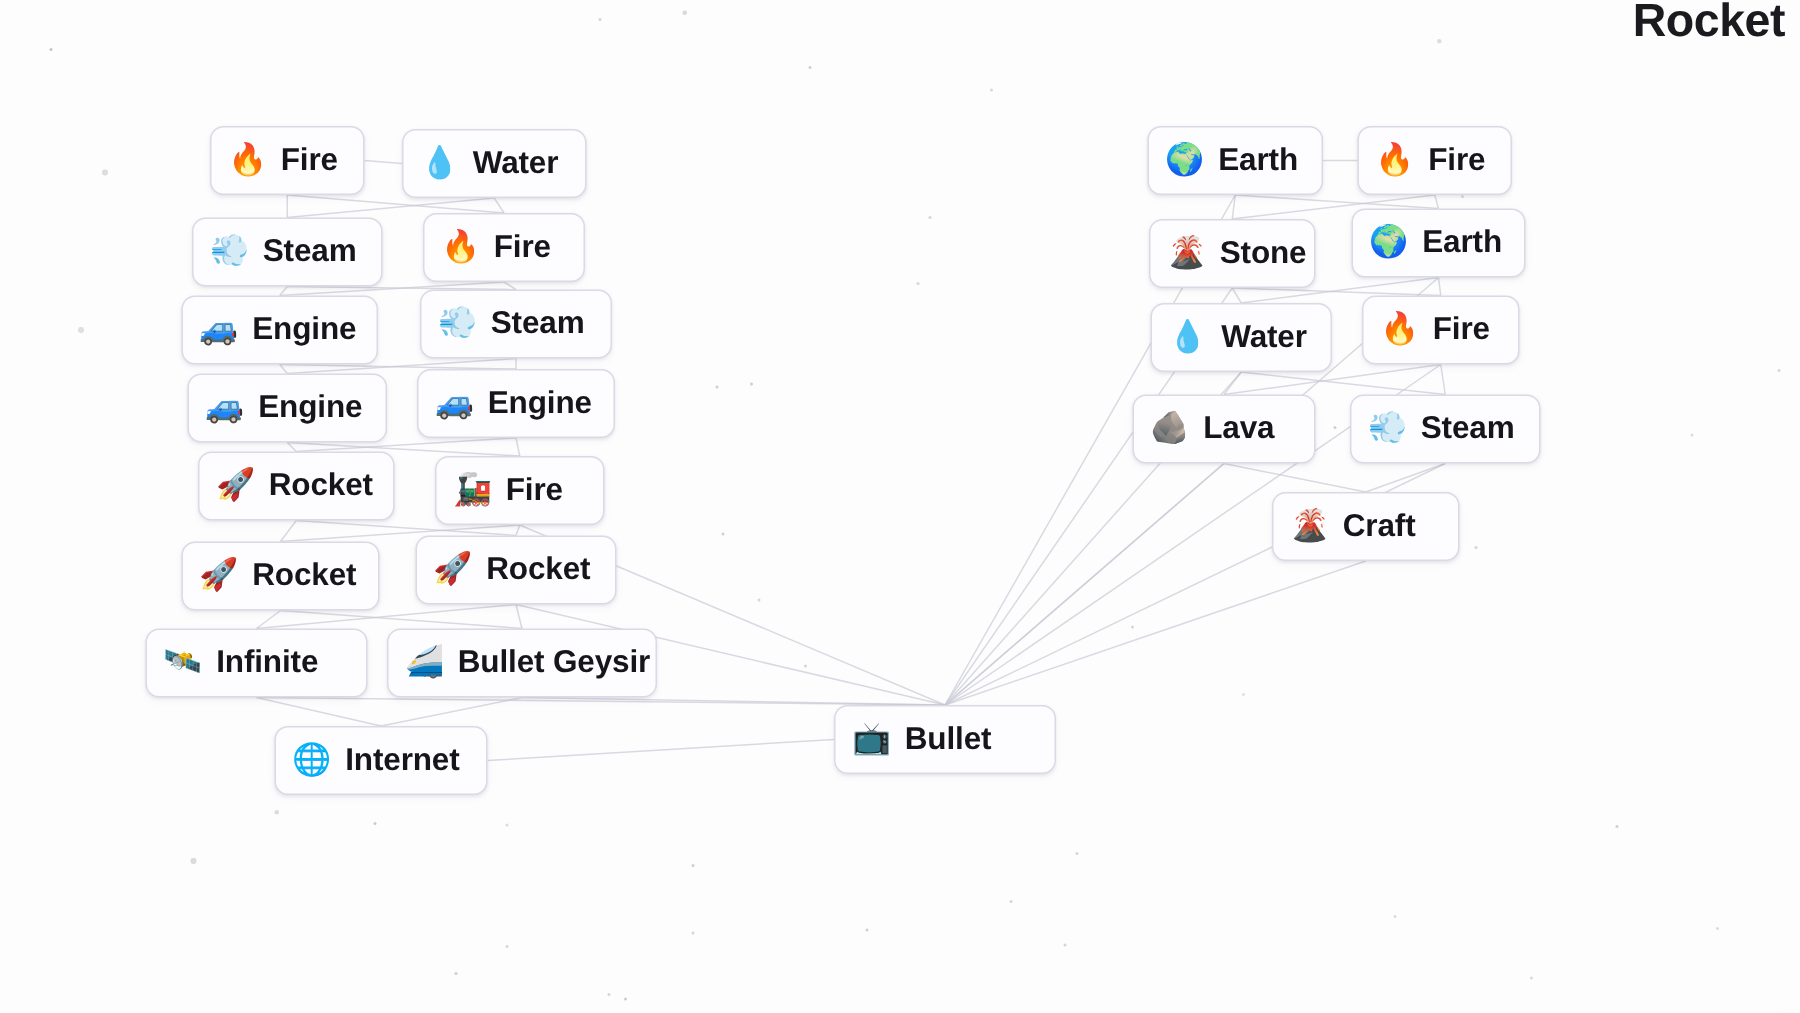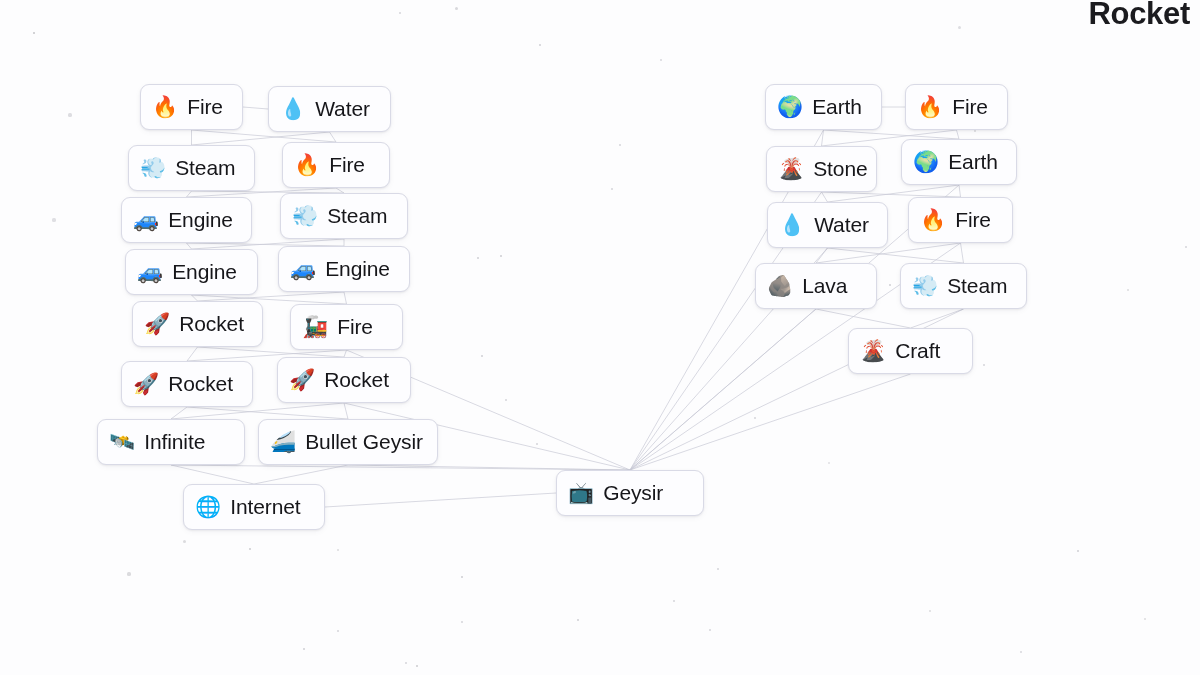--- a/index.html
+++ b/index.html
@@ -52,21 +52,21 @@
   }
   .node .emoji {
     font-size: 21px;
     line-height: 1;
     margin-right: 9px;
     display: inline-block;
     transform: translateY(-1px);
   }
   .node .label {
     font-size: 21px;
-    font-weight: 400;
+    font-weight: 700;
     color: #16161a;
     letter-spacing: -0.1px;
   }
   #logo {
     position: absolute;
     right: 8px;
     top: 2px;
     z-index: 5;
     text-align: right;
     color: #1b1b1f;
@@ -287,21 +287,21 @@
       <div class="node" style="left: 900px; top: 263px; width: 127px; height: 46px;">
         <span class="emoji">💨</span>
         <span class="label">Steam</span>
       </div>
       <div class="node" style="left: 848px; top: 328px; width: 125px; height: 46px;">
         <span class="emoji">🌋</span>
         <span class="label">Craft</span>
       </div>
       <div class="node" style="left: 556px; top: 470px; width: 148px; height: 46px;">
         <span class="emoji">📺</span>
-        <span class="label">Geysir</span>
+        <span class="label">Bullet</span>
       </div>
     </div>
 
   <div id="logo">
     <span class="l2">Rocket</span>
   </div>
 
 </div>
 
 </body></html>

